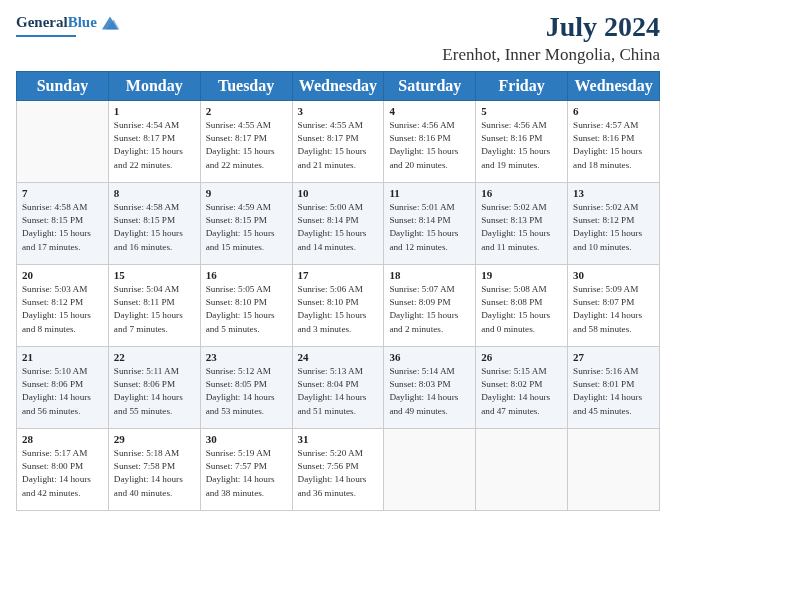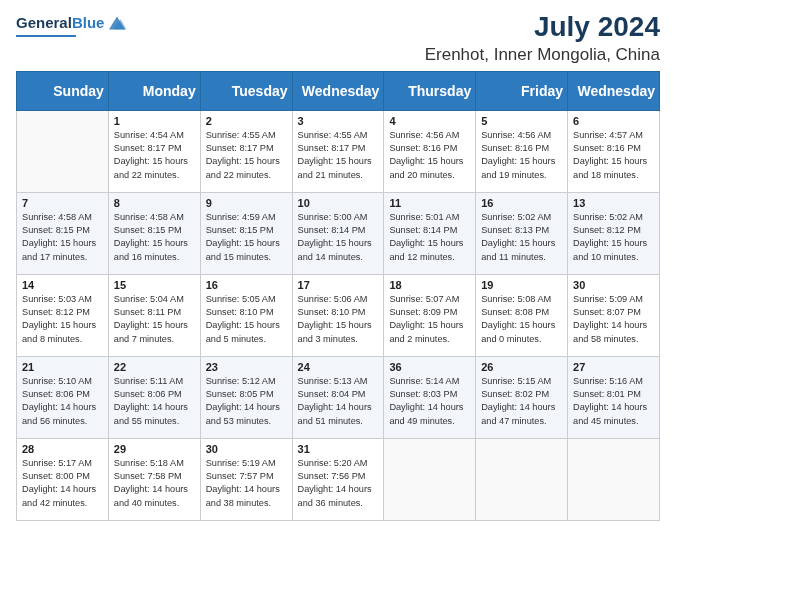--- a/index.html
+++ b/index.html
@@ -8,20 +8,21 @@
       background: #fff;
       width: 792px;
       height: 612px;
       overflow: hidden;
     }
     .page {
       width: 676px;
       height: 612px;
       background: #fff;
       padding: 12px 16px 10px 16px;
+      font-family: Liberation Serif, serif;
     }
     .header {
       display: flex;
       justify-content: space-between;
       align-items: flex-start;
       margin-bottom: 6px;
     }
     .logo {
       display: flex;
       align-items: center;
@@ -56,24 +57,24 @@
       margin-top: 2px;
     }
     .calendar {
       width: 100%;
       border-collapse: collapse;
       border: 1px solid #ccc;
     }
     .calendar th {
       background-color: #2e7abf;
       color: #fff;
-      font-size: 14px;
-      font-weight: bold;
-      padding: 11px 4px;
-      text-align: right;
+      font-size: 16px;
+      font-weight: bold;
+      padding: 5px 4px;
+      text-align: center;
       border: 1px solid #2569a1;
     }
     .calendar td {
       vertical-align: top;
       padding: 4px 5px;
       border: 1px solid #ccc;
       width: calc(100% / 7);
       font-size: 9.5px;
       color: #333;
       height: 82px;
@@ -121,21 +122,21 @@
     </div>
   </div>
 
   <table class="calendar">
     <thead>
       <tr>
         <th>Sunday</th>
         <th>Monday</th>
         <th>Tuesday</th>
         <th>Wednesday</th>
-        <th>Thursday</th>
+        <th>Saturday</th>
         <th>Friday</th>
         <th>Wednesday</th>
       </tr>
     </thead>
     <tbody id="calendar-body">
     <tr>
           <td class="empty"></td>
           <td>
             <span class="day-num">1</span>
             <div class="cell-content">Sunrise: 4:54 AM<br>Sunset: 8:17 PM<br>Daylight: 15 hours<br>and 22 minutes.</div>
@@ -186,21 +187,21 @@
             <span class="day-num">16</span>
             <div class="cell-content">Sunrise: 5:02 AM<br>Sunset: 8:13 PM<br>Daylight: 15 hours<br>and 11 minutes.</div>
           </td>
           <td>
             <span class="day-num">13</span>
             <div class="cell-content">Sunrise: 5:02 AM<br>Sunset: 8:12 PM<br>Daylight: 15 hours<br>and 10 minutes.</div>
           </td>
         </tr>
         <tr>
           <td>
-            <span class="day-num">14</span>
+            <span class="day-num">20</span>
             <div class="cell-content">Sunrise: 5:03 AM<br>Sunset: 8:12 PM<br>Daylight: 15 hours<br>and 8 minutes.</div>
           </td>
           <td>
             <span class="day-num">15</span>
             <div class="cell-content">Sunrise: 5:04 AM<br>Sunset: 8:11 PM<br>Daylight: 15 hours<br>and 7 minutes.</div>
           </td>
           <td>
             <span class="day-num">16</span>
             <div class="cell-content">Sunrise: 5:05 AM<br>Sunset: 8:10 PM<br>Daylight: 15 hours<br>and 5 minutes.</div>
           </td>

